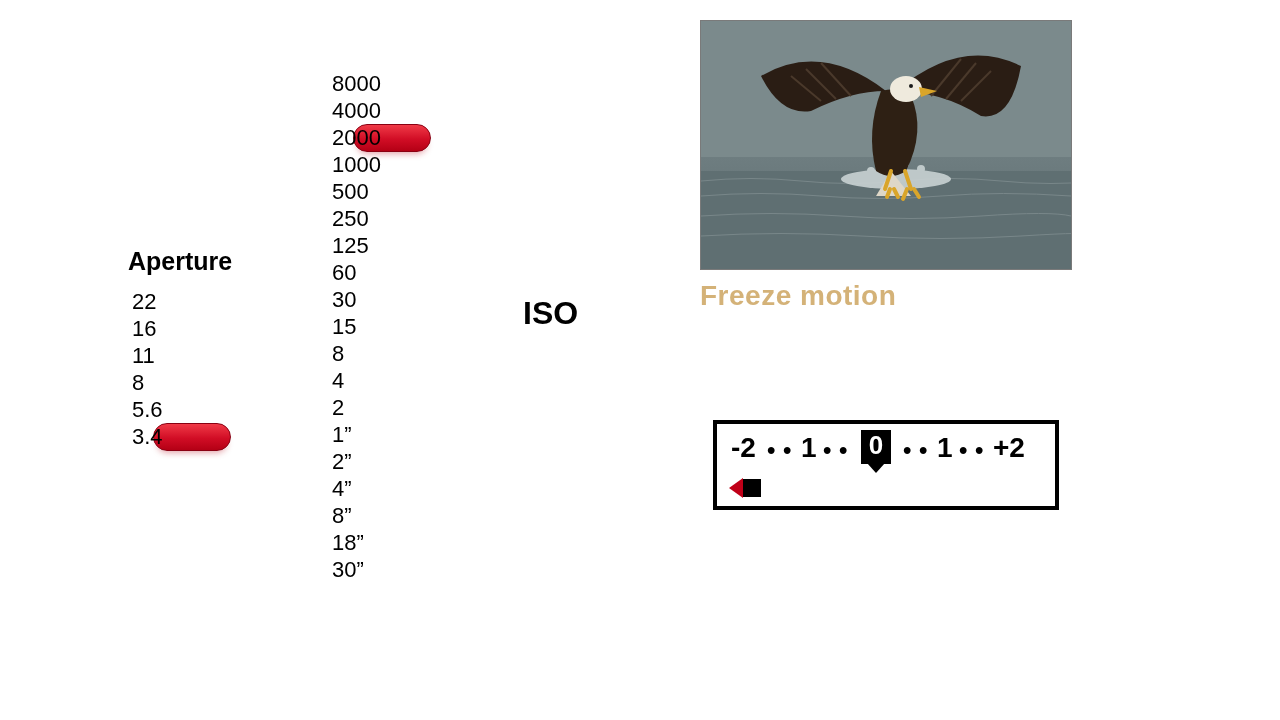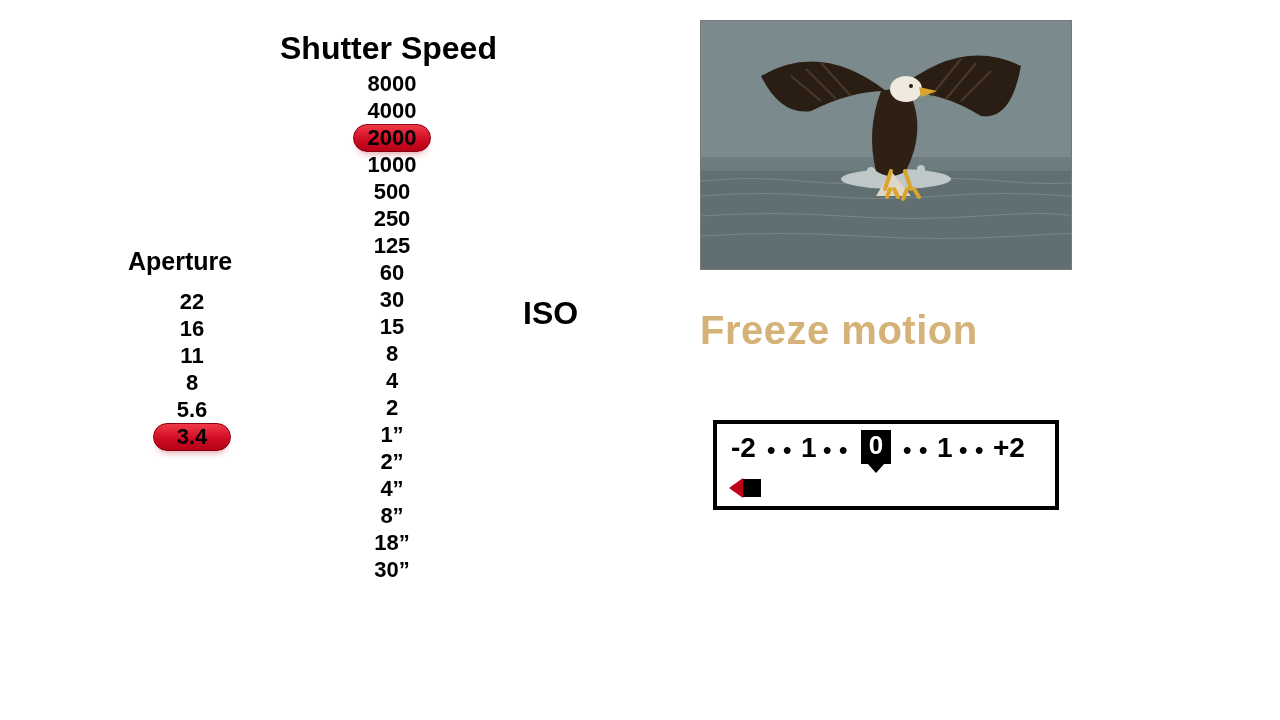--- a/index.html
+++ b/index.html
@@ -25,22 +25,22 @@
     color: #000;
     white-space: nowrap;
   }
   #aperture-title  { left: 128px; top: 247px; font-size: 25px; }
   #shutter-title   { left: 280px; top:  30px; font-size: 32px; }
   #iso-title        { left: 523px; top: 247px; font-size: 32px; margin-top: 48px; }
 
   
   .val-list {
     position: absolute;
-    text-align: center;
-    font-weight: 700;
+    text-align: left;
+    font-weight: 400;
   }
   .val-list .item {
     position: relative;
     height: 27px;
     line-height: 27px;
     font-size: 22px;
   }
   .val-list .item.sel .pill {
     position: absolute;
     left: 50%;
@@ -79,25 +79,24 @@
         #5a6a6d 100%);
     overflow: hidden;
   }
   .photo svg { width: 100%; height: 100%; display: block; }
 
   
   .caption {
     position: absolute;
     left: 700px;
     top: 280px;
-    font-size: 40px;
+    font-size: 28px;
     font-weight: 700;
     color: #d4b278;
     letter-spacing: .5px;
-    margin-top: 28px;
   }
 
   
   .meter {
     position: absolute;
     left: 713px;
     top: 420px;
     width: 346px;
     height: 90px;
     border: 4px solid #000;
@@ -160,21 +159,20 @@
     width: 18px; height: 18px;
     background: #000;
   }
 </style>
 </head>
 <body>
 
 <div class="stage">
 
   <div id="aperture-title" class="col-title">Aperture</div>
-  <div id="shutter-title" class="col-title">Shutter Speed</div>
   <div id="iso-title" class="col-title">ISO</div>
 
   <div id="aperture-list" class="val-list">
       <div class="item"><span class="txt">22</span></div>
       <div class="item"><span class="txt">16</span></div>
       <div class="item"><span class="txt">11</span></div>
       <div class="item"><span class="txt">8</span></div>
       <div class="item"><span class="txt">5.6</span></div>
       <div class="item sel"><span class="pill"></span><span class="txt">3.4</span></div>
     </div>

